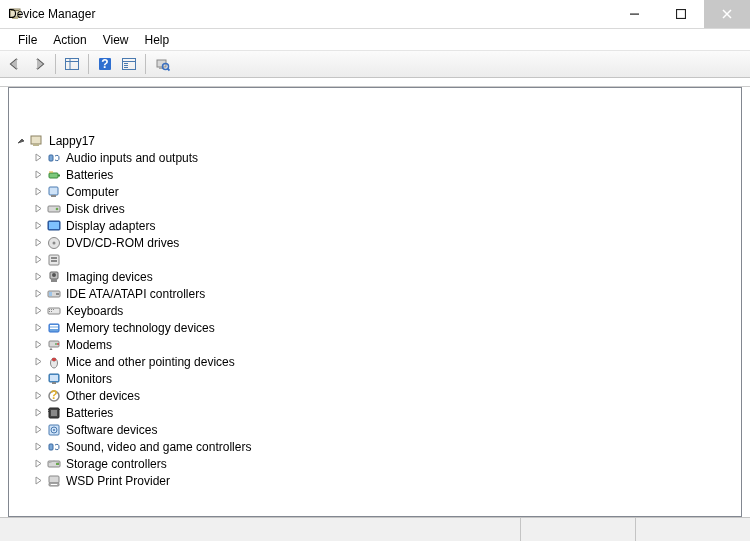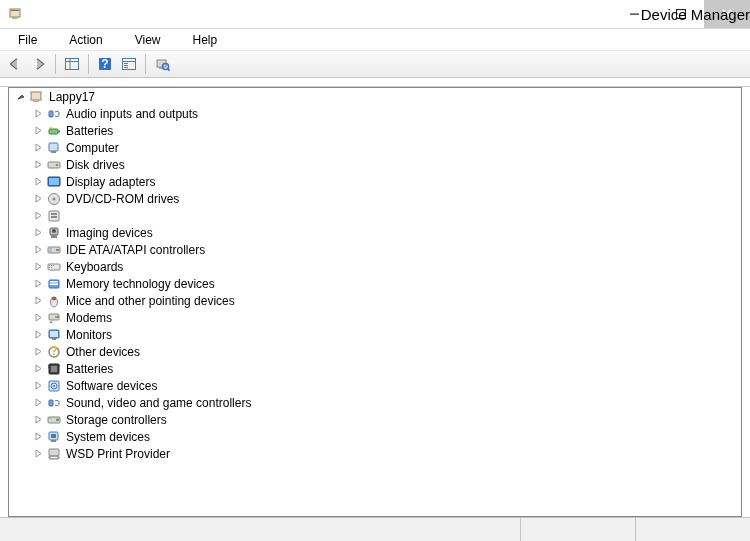--- a/index.html
+++ b/index.html
@@ -1,42 +1,42 @@
 <!DOCTYPE html>
 <html><head>
 <meta charset="utf-8">
 <style>
 * { margin:0; padding:0; box-sizing:border-box; font-family:"Segoe UI",Tahoma,sans-serif; font-size:12px; -webkit-user-select:none; user-select:none; }
 html,body { width:750px; height:541px; overflow:hidden; background:#fff; }
 
 
 .titlebar { height:29px; background:#fff; border-bottom:1px solid #d9d9d9; display:flex; align-items:center; position:relative; }
 .titlebar .app-icon { width:16px; height:16px; margin-left:8px; }
-.titlebar .title { position:absolute; left:0; right:0; text-align:right; font-size:15px; color:#000; pointer-events:none; }
+.titlebar .title { position:absolute; left:8px; right:0; text-align:left; font-size:12px; color:#000; pointer-events:none; }
 .winbtns { margin-left:auto; display:flex; height:100%; }
 .winbtn { width:46px; display:flex; align-items:center; justify-content:center; color:#333; cursor:default; }
 .winbtn.close { background:#c8c8c8; color:#fff; width:46px; }
 .winbtn svg { width:10px; height:10px; }
 
 
-.menubar { height:21px; background:#fff; display:flex; align-items:center; padding-left:10px; gap:16px; }
+.menubar { height:21px; background:#fff; display:flex; align-items:center; padding-left:10px; gap:0; }
 .menu-item { padding:2px 8px; color:#000; cursor:default; }
 
 
 .toolbar { height:28px; background:linear-gradient(#fbfbfb,#ececec); border-top:1px solid #e5e5e5; border-bottom:1px solid #c4c4c4; display:flex; align-items:center; padding-left:4px; gap:2px; }
 .toolbar-sep { width:1px; height:20px; background:#c0c0c0; margin:0 3px; }
 .tb-btn { width:22px; height:22px; display:flex; align-items:center; justify-content:center; border:1px solid transparent; cursor:default; }
 
 
 .tool-strip { height:9px; background:#fff; border-bottom:1px solid #cccccc; }
 
 
 .tree-wrap { position:absolute; left:0; right:0; top:87px; bottom:24px; padding:0 8px; }
 .tree-box { width:100%; height:100%; border:1px solid #828790; background:#fff; overflow:auto; }
-.tree { padding:0 0 2px 4px; }
+.tree { padding:0 0 2px 4px;margin-top:44px; }
 .tree-row { height:17px; display:flex; align-items:center; white-space:nowrap; cursor:default; }
 .expander { width:16px; height:16px; display:flex; align-items:center; justify-content:center; margin-right:0; }
 .expander svg { width:9px; height:9px; }
 .row-icon { width:16px; height:16px; margin-right:4px; display:flex; align-items:center; justify-content:center; }
 .row-label { font-size:12px; color:#000; }
 .child-row { margin-left:17px; }
 
 
 .statusbar { position:absolute; left:0; right:0; bottom:0; height:24px; background:#f0f0f0; border-top:1px solid #c4c4c4; display:flex; }
 .statusbar .cell { border-left:1px solid #c4c4c4; height:100%; }
@@ -312,42 +312,42 @@
     <span class="row-label">Memory technology devices</span>
         </div>
         <div class="tree-row child-row">
     <span class="expander">
       <svg viewBox="0 0 9 9">
               <path d="M2 1 L7 4.5 L2 8 Z" fill="#fff" stroke="#969696"></path>
             </svg>
     </span>
     <span class="row-icon">
             <svg width="16" height="16" viewBox="0 0 16 16">
-              <ellipse cx="8" cy="9" rx="3.5" ry="5" fill="#e8e8e8" stroke="#888"></ellipse>
-              <line x1="8" y1="4" x2="8" y2="8" stroke="#888"></line>
-              <rect x="6" y="4" width="4" height="3" fill="#c44" rx="1"></rect>
-            </svg>
-          </span>
-    <span class="row-label">Mice and other pointing devices</span>
-        </div>
-        <div class="tree-row child-row">
-    <span class="expander">
-      <svg viewBox="0 0 9 9">
-              <path d="M2 1 L7 4.5 L2 8 Z" fill="#fff" stroke="#969696"></path>
-            </svg>
-    </span>
-    <span class="row-icon">
-            <svg width="16" height="16" viewBox="0 0 16 16">
               <rect x="3" y="4" width="10" height="6" rx="1" fill="#d8d8d8" stroke="#888"></rect>
               <path d="M4 13 Q5 10 6 13" fill="none" stroke="#666"></path>
               <circle cx="10" cy="7" r="1" fill="#6a6"></circle>
               <circle cx="12" cy="7" r="1" fill="#c44"></circle>
             </svg>
           </span>
     <span class="row-label">Modems</span>
+        </div>
+        <div class="tree-row child-row">
+    <span class="expander">
+      <svg viewBox="0 0 9 9">
+              <path d="M2 1 L7 4.5 L2 8 Z" fill="#fff" stroke="#969696"></path>
+            </svg>
+    </span>
+    <span class="row-icon">
+            <svg width="16" height="16" viewBox="0 0 16 16">
+              <ellipse cx="8" cy="9" rx="3.5" ry="5" fill="#e8e8e8" stroke="#888"></ellipse>
+              <line x1="8" y1="4" x2="8" y2="8" stroke="#888"></line>
+              <rect x="6" y="4" width="4" height="3" fill="#c44" rx="1"></rect>
+            </svg>
+          </span>
+    <span class="row-label">Mice and other pointing devices</span>
         </div>
         <div class="tree-row child-row">
     <span class="expander">
       <svg viewBox="0 0 9 9">
               <path d="M2 1 L7 4.5 L2 8 Z" fill="#fff" stroke="#969696"></path>
             </svg>
     </span>
     <span class="row-icon">
             <svg width="16" height="16" viewBox="0 0 16 16">
               <rect x="3" y="3" width="10" height="8" rx="1" fill="#5b9bd5" stroke="#2e6da4"></rect>
@@ -433,35 +433,20 @@
     <span class="row-label">Storage controllers</span>
         </div>
         <div class="tree-row child-row">
     <span class="expander">
       <svg viewBox="0 0 9 9">
               <path d="M2 1 L7 4.5 L2 8 Z" fill="#fff" stroke="#969696"></path>
             </svg>
     </span>
     <span class="row-icon">
             <svg width="16" height="16" viewBox="0 0 16 16">
-              <rect x="3" y="3" width="9" height="8" rx="1" fill="#cfe3f8" stroke="#4a7ab0"></rect>
-              <rect x="5" y="11" width="5" height="2" fill="#888"></rect>
-              <rect x="5" y="5" width="5" height="4" fill="#4a7ab0"></rect>
-            </svg>
-          </span>
-    <span class="row-label">System devices</span>
-        </div>
-        <div class="tree-row child-row">
-    <span class="expander">
-      <svg viewBox="0 0 9 9">
-              <path d="M2 1 L7 4.5 L2 8 Z" fill="#fff" stroke="#969696"></path>
-            </svg>
-    </span>
-    <span class="row-icon">
-            <svg width="16" height="16" viewBox="0 0 16 16">
               <rect x="3" y="3" width="10" height="7" rx="1" fill="#d8d8d8" stroke="#888"></rect>
               <rect x="3" y="10" width="10" height="3" rx="1" fill="#bbb" stroke="#888"></rect>
               <rect x="5" y="11" width="6" height="1" fill="#fff"></rect>
             </svg>
           </span>
     <span class="row-label">WSD Print Provider</span>
         </div>
       </div>
   </div>
 </div>

